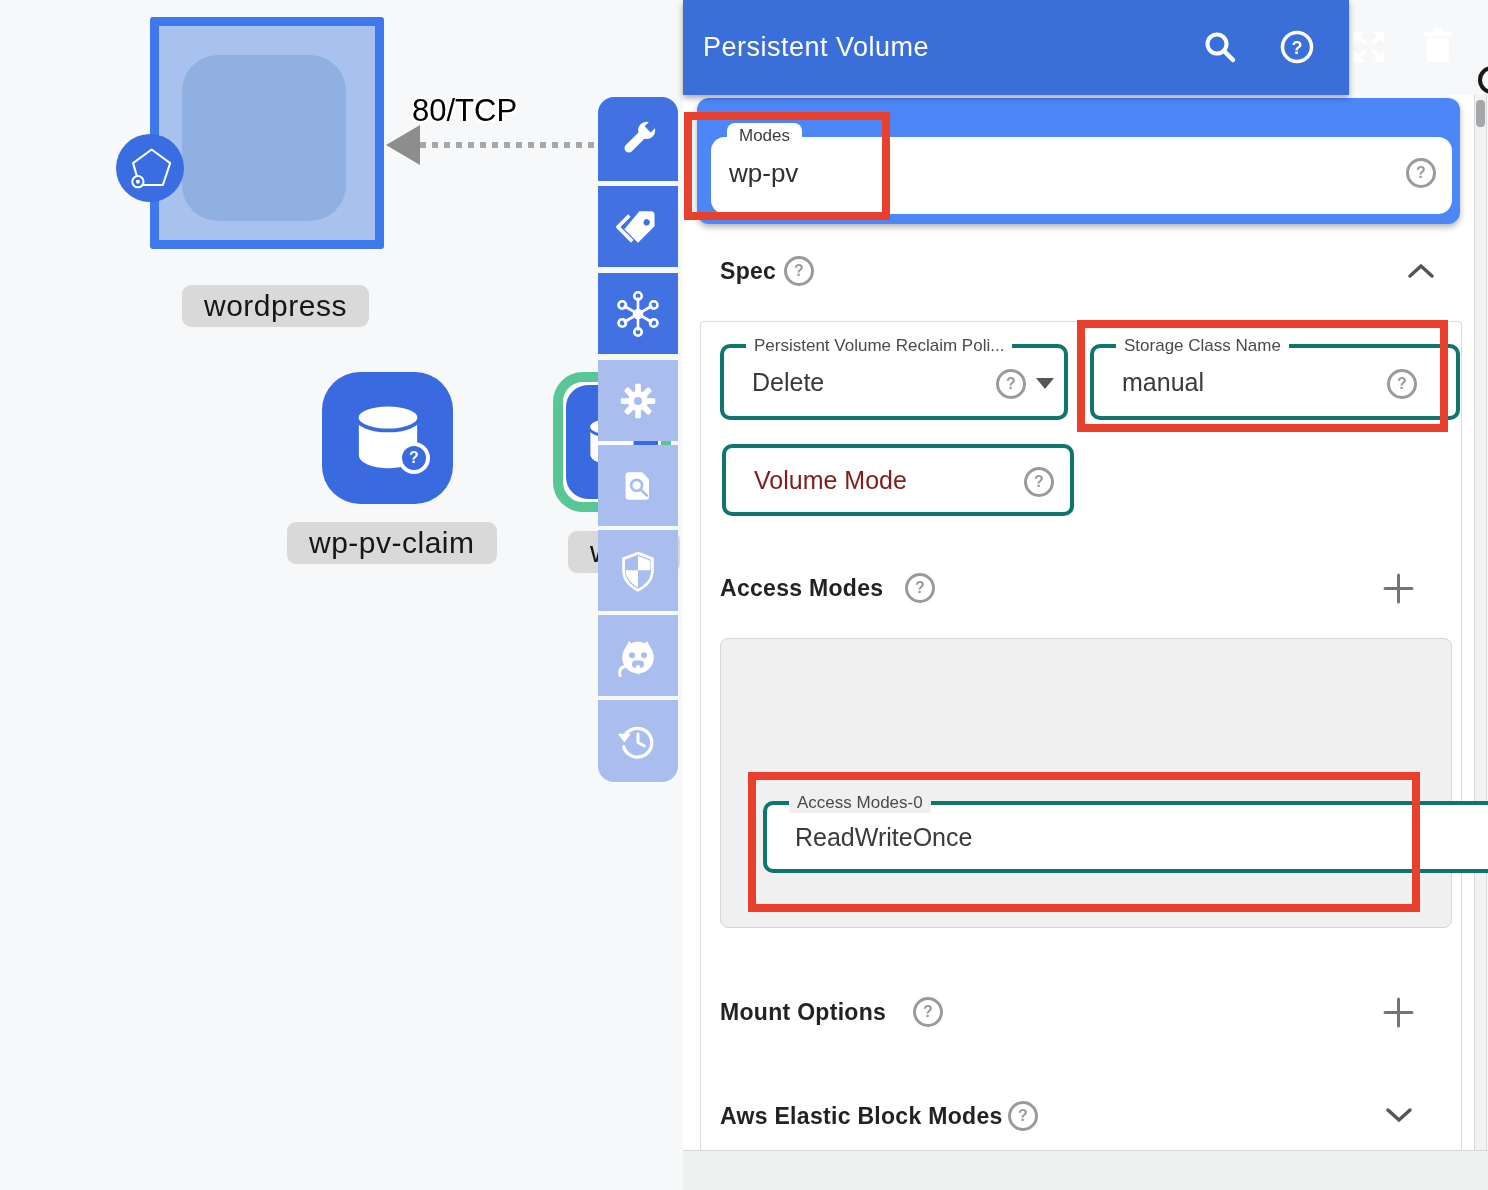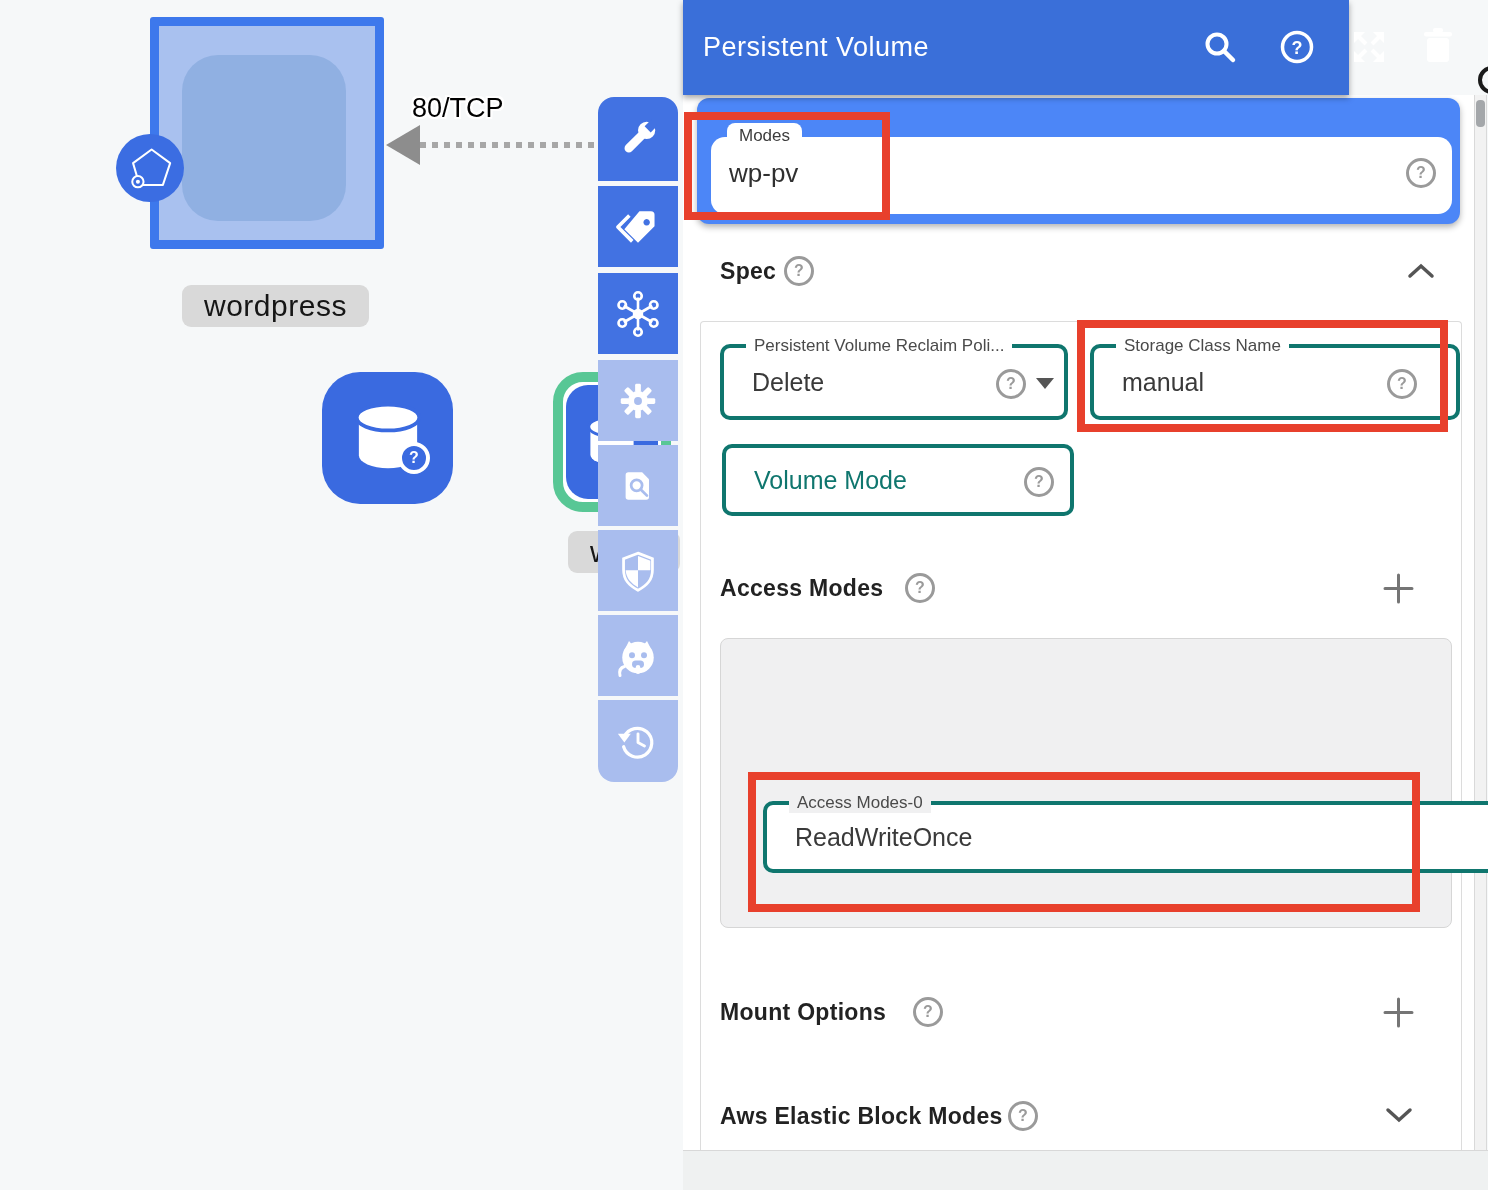--- a/index.html
+++ b/index.html
@@ -8,21 +8,21 @@
   .abs{position:absolute;}
   
   .node-label{position:absolute;background:#d9d9d9;color:#161616;border-radius:9px;
       font-size:30px;letter-spacing:.5px;padding:4px 22px;white-space:nowrap;}
   .squircle{position:absolute;background:#3a6ae0;border-radius:38px;display:flex;
       align-items:center;justify-content:center;}
   .dotline{position:absolute;height:6px;
       background:repeating-linear-gradient(90deg,#a7a7a7 0 6px,transparent 6px 12px);}
   .arrowhead{position:absolute;width:0;height:0;border-top:20px solid transparent;
       border-bottom:20px solid transparent;border-right:34px solid #8d8d8d;}
-  .edge-label{position:absolute;font-size:27px;color:#000;
+  .edge-label{position:absolute;font-size:31px;color:#000;
       text-shadow:-2px -2px 0 #fff,2px -2px 0 #fff,-2px 2px 0 #fff,2px 2px 0 #fff,0 2px 0 #fff,0 -2px 0 #fff,2px 0 0 #fff,-2px 0 0 #fff;}
   
   .tool{position:absolute;left:598px;width:80px;height:81px;display:flex;
       align-items:center;justify-content:center;cursor:pointer;}
   .tool.dark{background:#4272e2;}
   .tool.light{background:#a9bdee;}
   
   .panel-body{position:absolute;left:683px;top:95px;width:791px;height:1056px;background:#ffffff;}
   .panel-header{position:absolute;left:683px;top:0;width:666px;height:95px;background:#3a6fd9;
       box-shadow:0 3px 6px rgba(0,0,0,.35);display:flex;align-items:center;z-index:30;}
@@ -71,20 +71,21 @@
     <div class="dotline" style="left:420px;top:142px;width:182px;"></div>
     <div class="arrowhead" style="left:386px;top:125px;"></div>
 
     <div class="squircle" style="left:322px;top:372px;width:131px;height:132px;">
       <svg width="78" height="82" viewBox="0 0 70 76">
         <path d="M8 22 h54 v32 a27 12 0 0 1 -54 0 Z" fill="#fff"></path>
         <ellipse cx="35" cy="19" rx="29" ry="12" fill="#fff" stroke="#3a6ae0" stroke-width="3.5"></ellipse>
       </svg>
     </div>
     <div class="abs" style="left:398px;top:442px;width:32px;height:32px;border-radius:50%;background:#3a6ae0;border:4px solid #fff;box-sizing:border-box;display:flex;align-items:center;justify-content:center;color:#fff;font-size:16px;font-weight:bold;">?</div>
+    <div class="node-label" style="left:287px;top:522px;">wp-pv-claim</div>
 
     <div class="abs" style="left:553px;top:372px;width:118px;height:140px;border:10px solid #58c795;border-radius:30px;background:#fff;box-sizing:border-box;">
       <div class="abs" style="left:3px;top:3px;width:92px;height:114px;background:#3a6ae0;border-radius:22px;display:flex;align-items:center;justify-content:center;">
         <svg width="56" height="62" viewBox="0 0 70 76">
           <path d="M8 22 h54 v32 a27 12 0 0 1 -54 0 Z" fill="#fff"></path>
           <ellipse cx="35" cy="19" rx="29" ry="12" fill="#fff" stroke="#3a6ae0" stroke-width="3.5"></ellipse>
         </svg>
       </div>
     </div>
     <div class="node-label" style="left:568px;top:531px;width:68px;">w</div>
@@ -250,21 +251,21 @@
     <div class="caret-down" style="left:312px;top:30px;"></div>
   </div>
 
   <div class="fs" style="left:1090px;top:344px;width:370px;height:76px;z-index:10;">
     <div class="fs-label">Storage Class Name</div>
     <div class="fs-value">manual</div>
     <div class="help-badge" style="left:293px;top:21px;">?</div>
   </div>
 
   <div class="fs" style="left:722px;top:444px;width:352px;height:72px;z-index:10;">
-    <div class="fs-value" style="color:#0f766e;text-align:center;">Volume Mode</div>
+    <div class="fs-value" style="color:#7f1d1d;text-align:center;">Volume Mode</div>
     <div class="help-badge" style="left:298px;top:19px;">?</div>
   </div>
 
   <div class="sec-title" style="left:720px;top:575px;z-index:10;">Access Modes</div>
   <div class="help-badge" style="left:905px;top:573px;z-index:10;">?</div>
   <div class="abs" style="left:1382px;top:572px;z-index:10;">
     <svg width="33" height="33">
         <path d="M16.5 3 v27 M3 16.5 h27" stroke="#757575" stroke-width="3" stroke-linecap="round"></path>
       </svg>
   </div>

